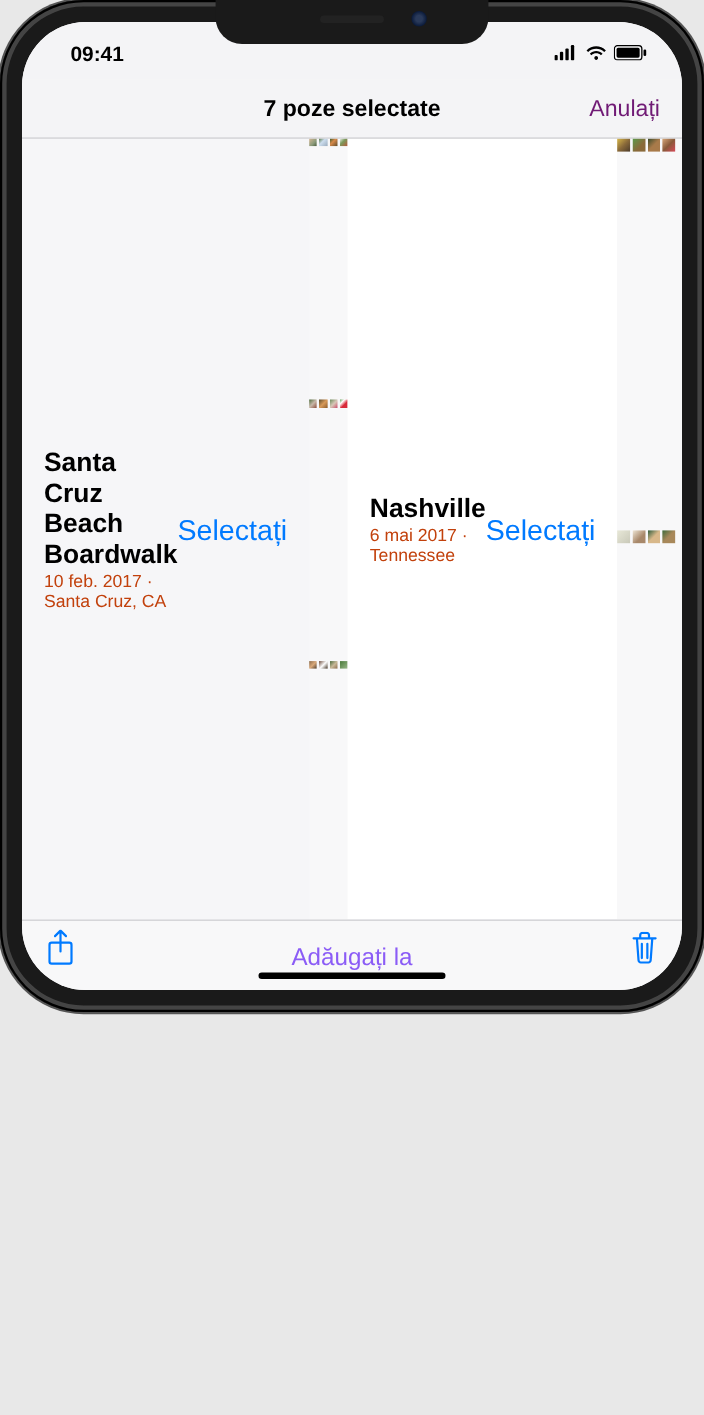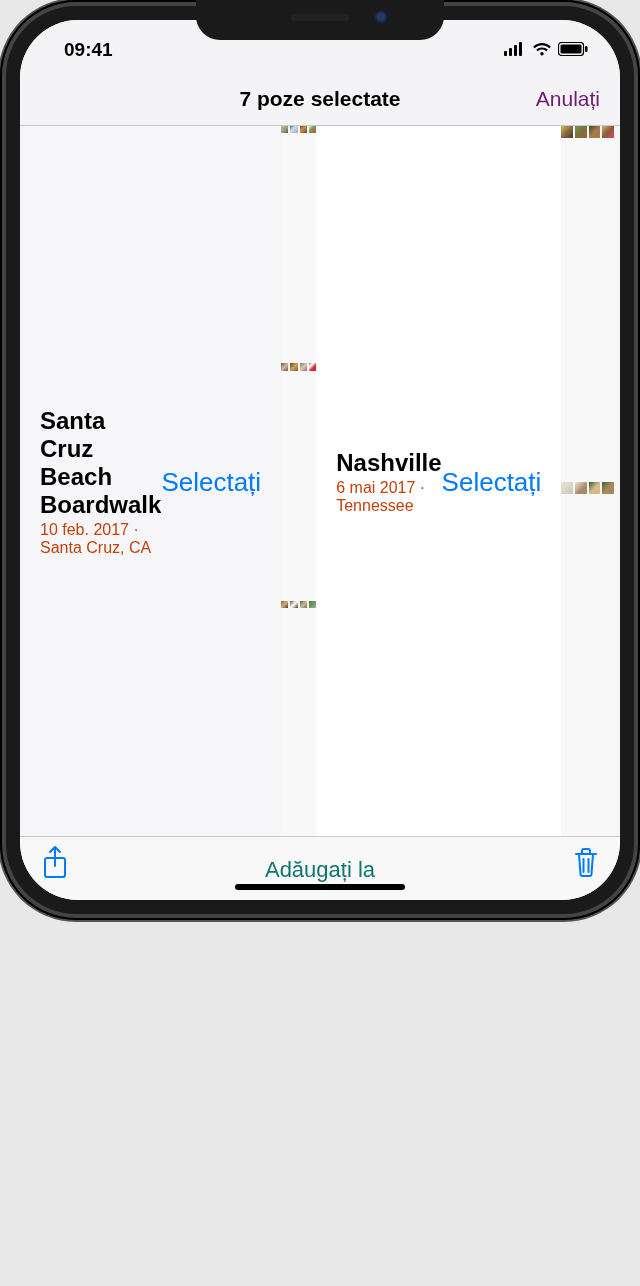--- a/index.html
+++ b/index.html
@@ -158,21 +158,21 @@
     align-items: center;
     justify-content: space-between;
     padding: 0 22px 8px 22px;
     position: relative;
   }
   .toolbar-center {
     position: absolute;
     left: 50%;
     transform: translateX(-50%);
     font-size: 22px;
-    color: #0f766e;
+    color: #8b5cf6;
     margin-top: 11px;
   }
   .icon-btn { color: #007aff; }
   
   .p-family { background: linear-gradient(135deg,#d7b896 0%,#8a9a7a 60%,#4a5a3a 100%); }
   .p-drinks { background: linear-gradient(135deg,#5a7a4a 0%,#cde 40%,#9ab 100%); }
   .p-salmon { background: linear-gradient(135deg,#3a5a2a 0%,#d88a4a 40%,#5a4a2a 100%); }
   .p-salad { background: linear-gradient(135deg,#eee 0%,#7a9a5a 40%,#b8563a 100%); }
   .p-couple { background: linear-gradient(135deg,#4a6a3a 0%,#c8b8a8 50%,#8a4a3a 100%); }
   .p-fish { background: linear-gradient(135deg,#5a4a2a 0%,#d89a5a 50%,#8a5a2a 100%); }

